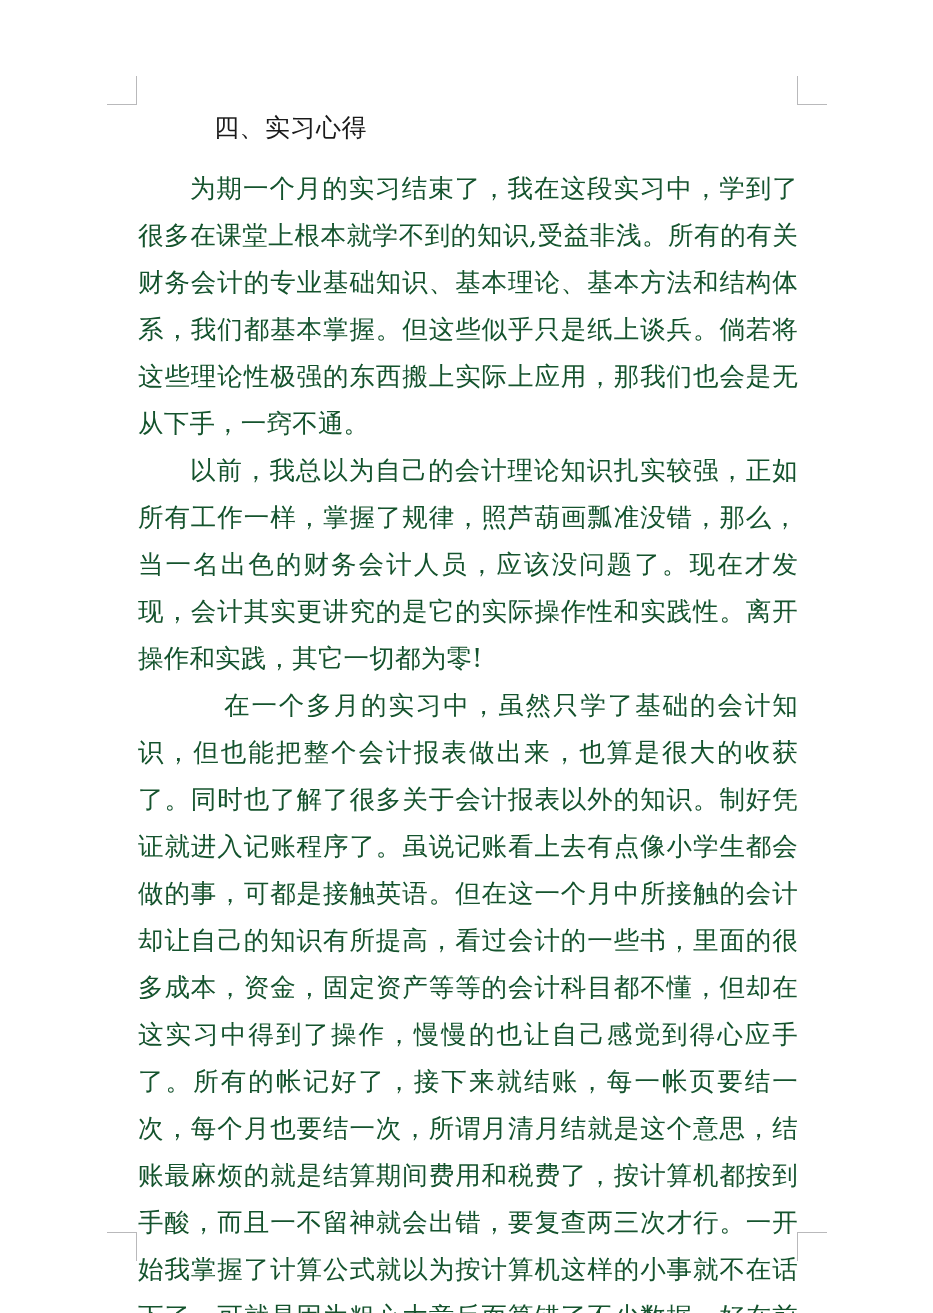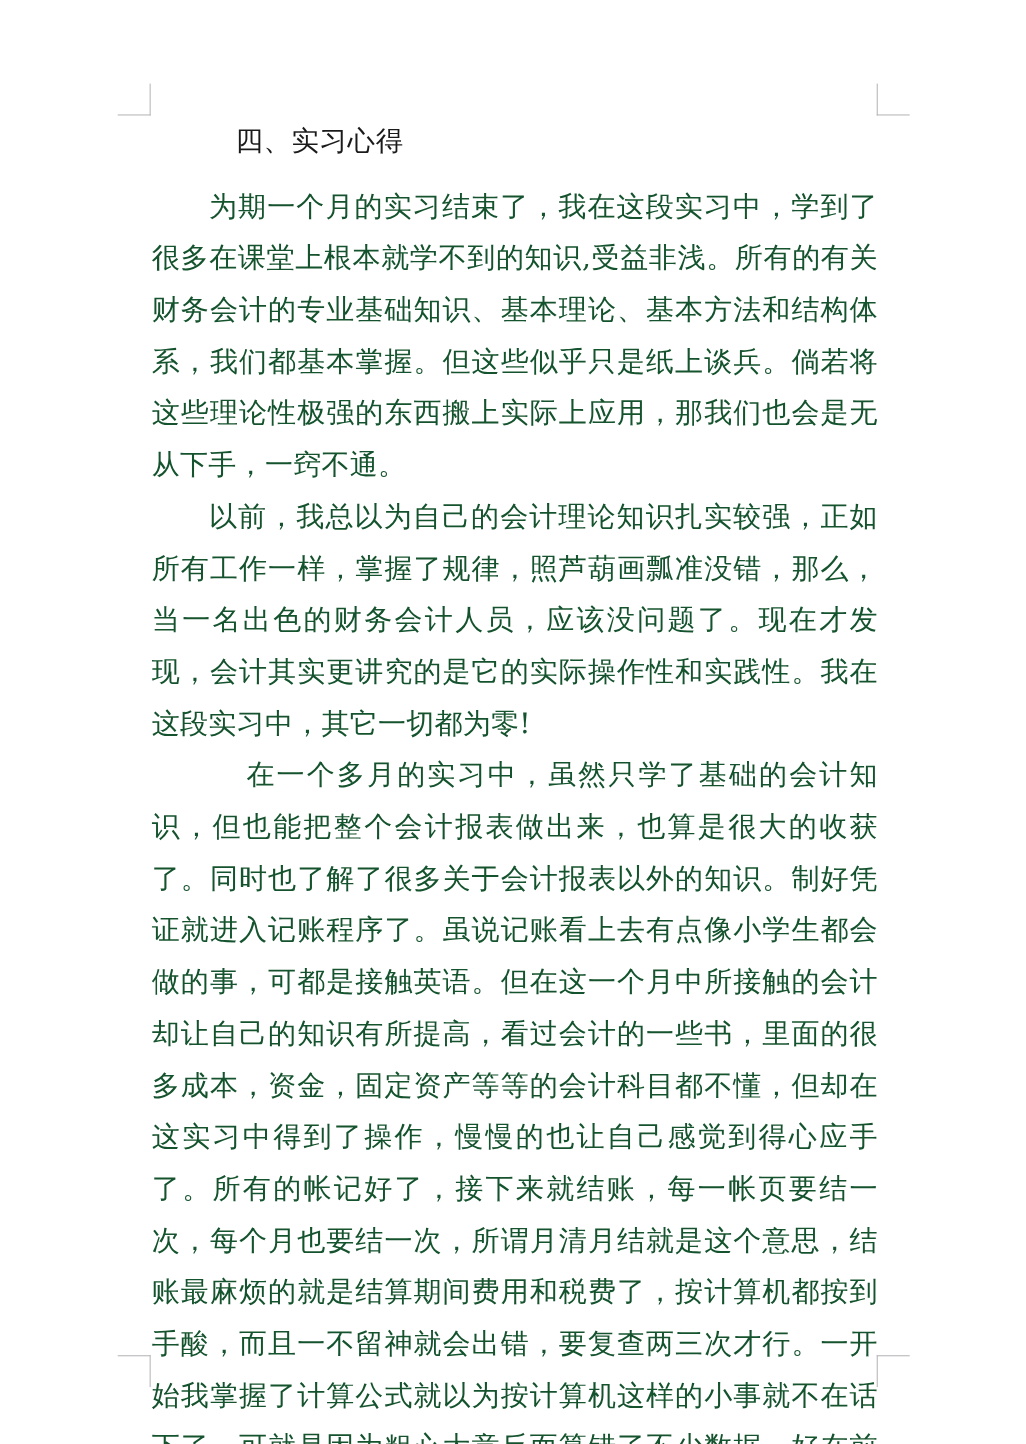--- a/index.html
+++ b/index.html
@@ -109,18 +109,18 @@
   <div class="crop-mark crop-tr"></div>
   <div class="crop-mark crop-bl"></div>
   <div class="crop-mark crop-br"></div>
 
   <div class="content">
 
     <h1 class="heading">四、实习心得</h1>
 
     <p class="para gap-after-heading">为期一个月的实习结束了，我在这段实习中，学到了很多在课堂上根本就学不到的知识,受益非浅。所有的有关财务会计的专业基础知识、基本理论、基本方法和结构体系，我们都基本掌握。但这些似乎只是纸上谈兵。倘若将这些理论性极强的东西搬上实际上应用，那我们也会是无从下手，一窍不通。</p>
 
-    <p class="para">以前，我总以为自己的会计理论知识扎实较强，正如所有工作一样，掌握了规律，照芦葫画瓢准没错，那么，当一名出色的财务会计人员，应该没问题了。现在才发现，会计其实更讲究的是它的实际操作性和实践性。我在这段实习中，其它一切都为零!</p>
+    <p class="para">以前，我总以为自己的会计理论知识扎实较强，正如所有工作一样，掌握了规律，照芦葫画瓢准没错，那么，当一名出色的财务会计人员，应该没问题了。现在才发现，会计其实更讲究的是它的实际操作性和实践性。离开操作和实践，其它一切都为零!</p>
 
     <p class="para para-wide-indent">在一个多月的实习中，虽然只学了基础的会计知识，但也能把整个会计报表做出来，也算是很大的收获了。同时也了解了很多关于会计报表以外的知识。制好凭证就进入记账程序了。虽说记账看上去有点像小学生都会做的事，可都是接触英语。但在这一个月中所接触的会计却让自己的知识有所提高，看过会计的一些书，里面的很多成本，资金，固定资产等等的会计科目都不懂，但却在这实习中得到了操作，慢慢的也让自己感觉到得心应手了。所有的帐记好了，接下来就结账，每一帐页要结一次，每个月也要结一次，所谓月清月结就是这个意思，结账最麻烦的就是结算期间费用和税费了，按计算机都按到手酸，而且一不留神就会出错，要复查两三次才行。一开始我掌握了计算公式就以为按计算机这样的小事就不在话下了，可就是因为粗心大意反而算错了不少数据，好在前辈教我先用铅笔写数据，否则真</p>
 
   </div>
 </div>
 
 </body></html>

